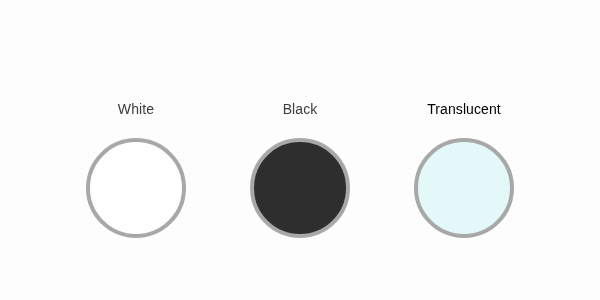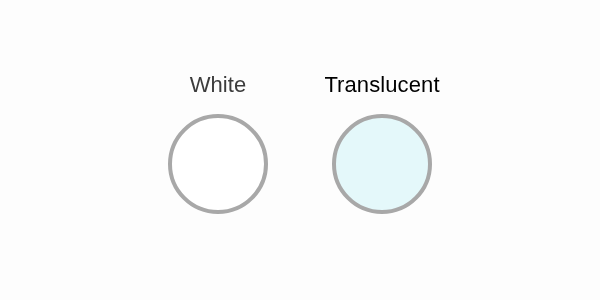--- a/index.html
+++ b/index.html
@@ -30,26 +30,27 @@
     align-items: flex-start;
     gap: 32px;
   }
   .swatch {
     width: 132px;
     display: flex;
     flex-direction: column;
     align-items: center;
   }
   .swatch-label {
-    font-size: 22px;
+    font-size: 14px;
     line-height: 26px;
     color: #3c3c3c;
     letter-spacing: 0.1px;
     white-space: nowrap;
     font-weight: 400;
+    margin-top: 24px;
   }
   .swatch-disc {
     margin-top: 16px;
     width: 92px;
     height: 92px;
     border-radius: 50%;
     border: 4px solid #a8a8a8;
     box-sizing: content-box;
   }
   .disc-white  { background: #ffffff; }
@@ -60,20 +61,24 @@
 <body style="background: rgb(253, 253, 253);">
 
 <div id="swatch-board">
   <div class="swatch-row">
 
     <div class="swatch">
       <div class="swatch-label" style="color: rgb(60, 60, 60);">White</div>
       <div class="swatch-disc disc-white" style="background: rgb(255, 255, 255); border-color: rgb(168, 168, 168);"></div>
     </div>
 
+    <div class="swatch">
+      <div class="swatch-label" style="color: rgb(60, 60, 60);">Black</div>
+      <div class="swatch-disc disc-black" style="background: rgb(46, 46, 46); border-color: rgb(168, 168, 168);"></div>
+    </div>
 
     <div class="swatch">
       <div class="swatch-label" style="color: #000000;">Translucent</div>
       <div class="swatch-disc disc-translucent" style="background: rgb(228, 248, 250); border-color: rgb(168, 168, 168);"></div>
     </div>
 
   </div>
 </div>
 
 </body></html>

